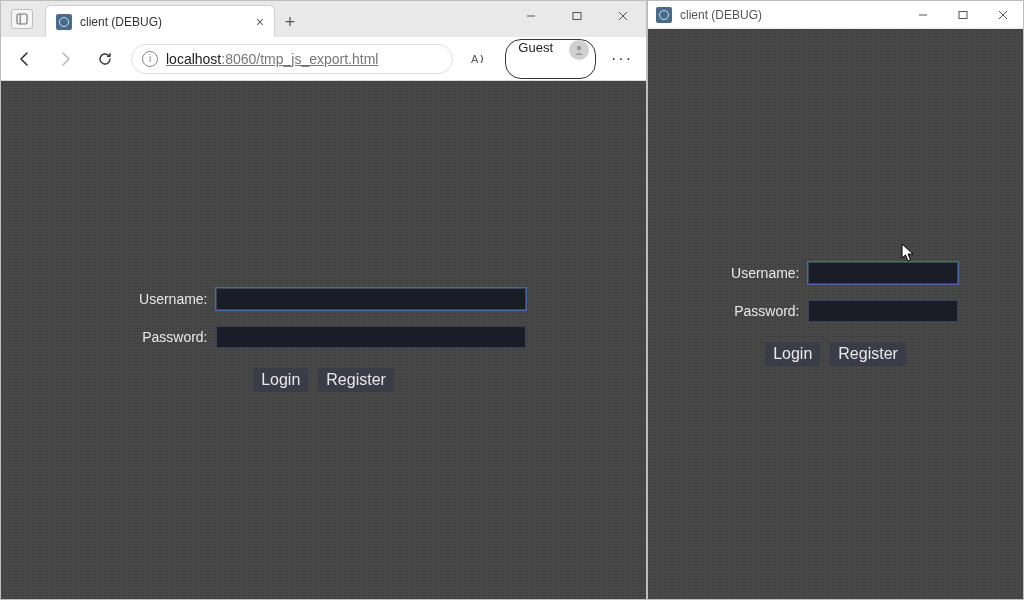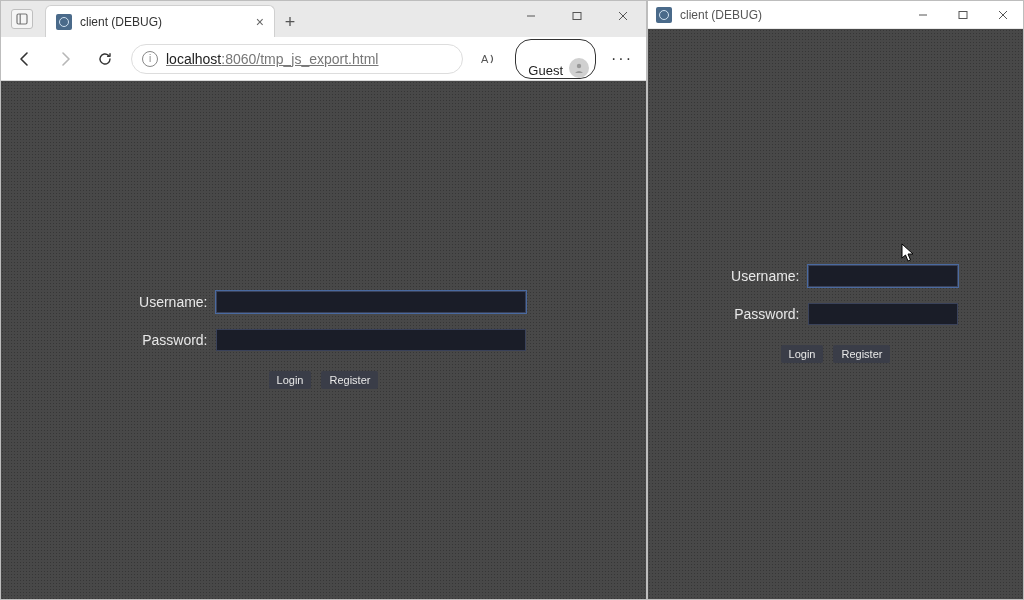--- a/index.html
+++ b/index.html
@@ -54,42 +54,42 @@
   .urlbox {
     flex: 1; height: 30px; border: 1px solid #ddd; border-radius: 15px;
     display: flex; align-items: center; padding: 0 10px; gap: 8px;
     font-size: 14px; color: #666;
   }
   .urlbox .infoicon { width:16px; height:16px; border:1.2px solid #888; border-radius:50%; display:flex;align-items:center;justify-content:center;font-size:10px;color:#888; line-height:1;}
   .urltext { color:#777;text-decoration:underline; }
   .urltext .host { color:#222; }
   .profile-btn {
     height: 40px; border:1.5px solid #333; border-radius: 16px; padding: 0 6px 0 12px;
-    display:flex; align-items:flex-end; gap:6px; font-size:13px; color:#222;
+    display:flex; align-items:flex-start; gap:16px; font-size:13px; color:#222;
   }
   .avatar { width:20px; height:20px; background:#d0d0d0; border-radius:50%; display:flex;align-items:center;justify-content:center; }
   .more { width:28px; display:flex; align-items:center; justify-content:center; color:#333; font-size:16px; letter-spacing:2px;}
 
   .viewport {
     position:absolute; left:0; top:80px; right:0; bottom:0;
     background:#484848;
     background-image: radial-gradient(rgba(0,0,0,0.25) 0.6px, transparent 0.6px);
     background-size: 3px 3px;
     display:flex; align-items:center; justify-content:center;
   }
   .login-form { display:flex; flex-direction:column; gap:16px; }
   .row { display:flex; align-items:center; gap:8px; }
   .lbl { color:#e8e8e8; font-size:14px; width:86px; text-align:right; }
   .textbox {
     width: 310px; height: 22px; background:#1a1d28; border:1px solid #3a425a;
   }
   .textbox.focused { outline:1px solid #4a6aa0; }
   .btnrow { display:flex; justify-content:center; gap:10px; margin-top:4px; }
   .gbtn {
-    background:#3a3d48; color:#e8e8e8; font-size:11px; padding:3px 8px;
+    background:#3a3d48; color:#e8e8e8; font-size:16px; padding:3px 8px;
     border:none; border-radius:2px;
   }
 
   
   .appwin {
     position:absolute; left:647px; top:0; width:377px; height:600px;
     background:#fff; border:1px solid #bdbdbd;
   }
   .titlebar {
     height:28px; background:#fff; border-bottom:1px solid #e9e9e9;

